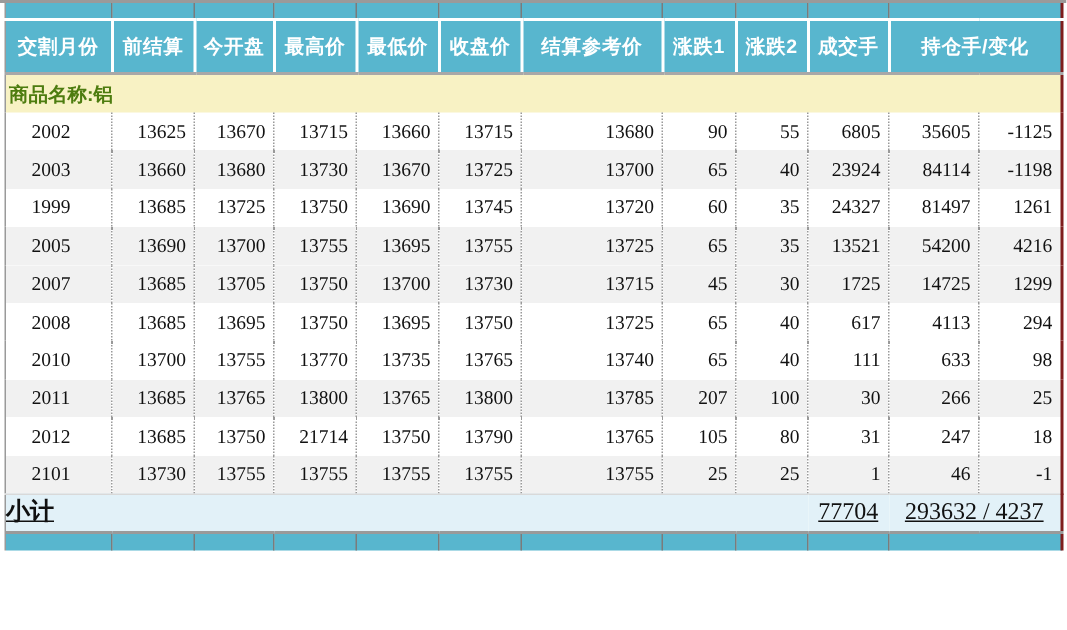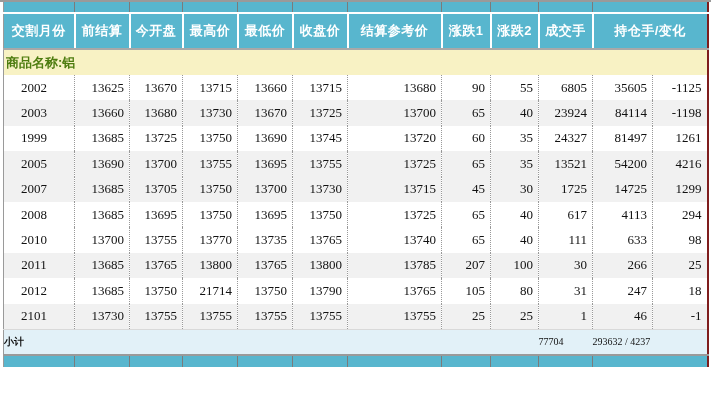--- a/index.html
+++ b/index.html
@@ -70,33 +70,34 @@
   td.data-cell:last-child{border-right:none;}
   tr.alt td.data-cell{background:#f1f1f1;}
   td.num{text-align:right;padding-right:5px;}
   td.month{text-align:center;padding-right:10px;}
   
   tr.subtotal td{
     background:#e2f1f8;
     height:24px;
     border-top:1px solid #d9d9d9;
     padding:0;
-    font-size:10px;
+    font-size:16px;
     color:#111111;
     white-space:nowrap;
+    text-decoration:underline;
   }
   td.subtotal-label{
     font-family:"Liberation Sans",sans-serif;
     font-weight:bold;
     text-align:left;
     padding-left:25px;
   }
   td.subtotal-num{
     font-family:"Liberation Serif",serif;
-    text-align:left;
+    text-align:center;
     padding-right:5px;
   }
 </style>
 </head>
 <body>
 
 <div class="screen">
   <table class="quotes">
     <colgroup>
       <col style="width:71px">

